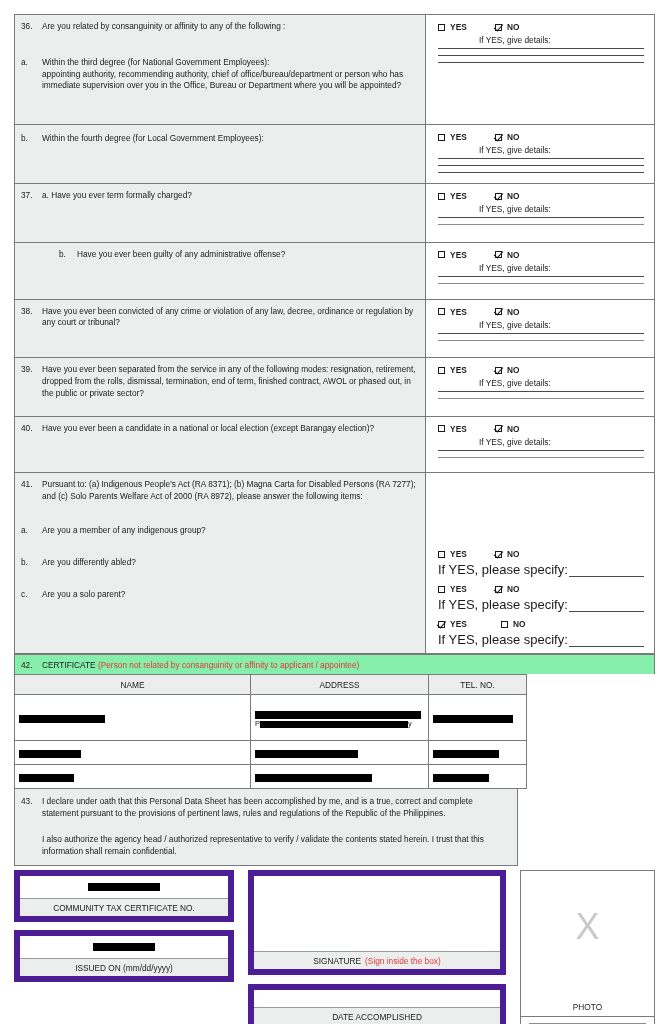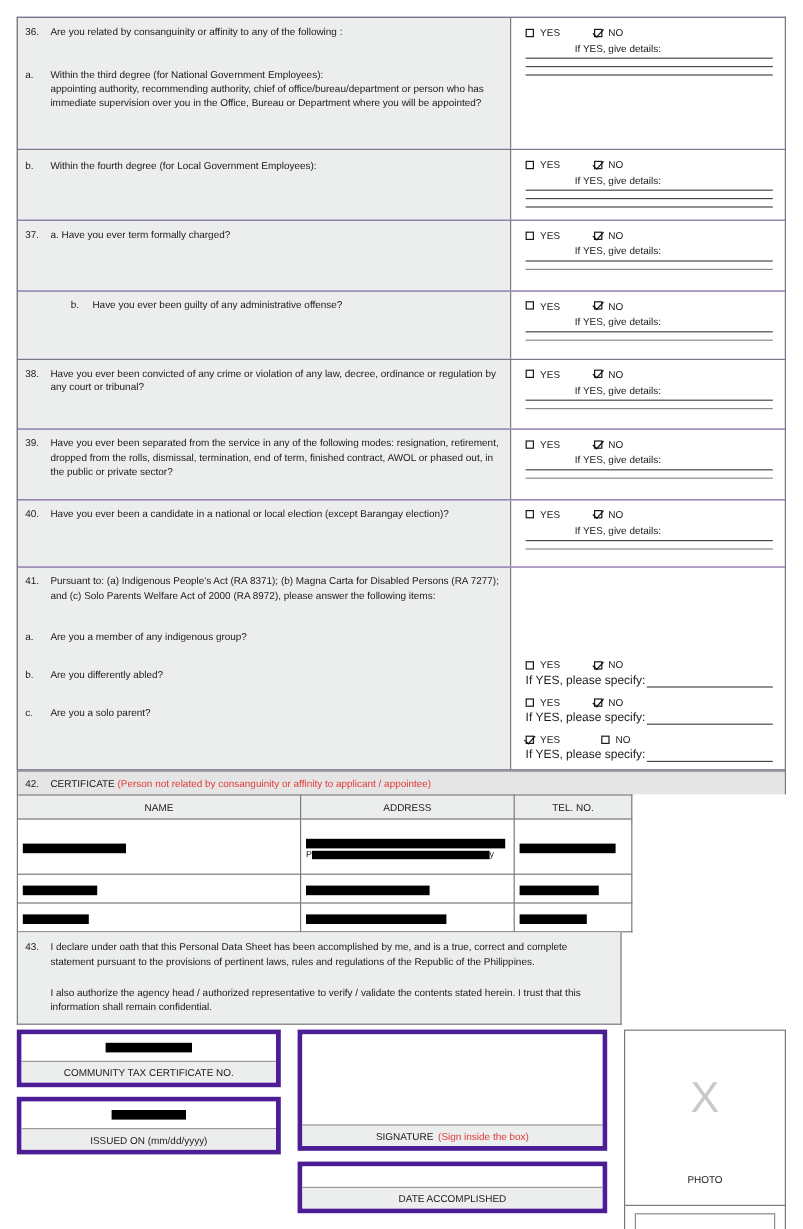--- a/index.html
+++ b/index.html
@@ -13,21 +13,21 @@
     position:absolute;left:14px;top:14px;
     width:641px;
     box-sizing:border-box;
   }
 
   
   .qblock{
     border:1px solid #7a7a7a;
     border-bottom:none;
     display:flex;
-    background:#6d28d9;
+    background:#86efac;
   }
   .qblock.last{border-bottom:1px solid #7a7a7a;}
   .qcol{
     width:410px;
     box-sizing:border-box;
     background:#eceded;
     padding:6px 8px 4px 6px;
     font-size:8.3px;
     line-height:1.42;
   }
@@ -66,33 +66,33 @@
   }
   .box.checked::after{
     content:"";
     position:absolute;
     left:0px;top:-3px;
     width:4px;height:8px;
     border:solid #111;
     border-width:0 1.6px 1.6px 0;
     transform:rotate(42deg);
   }
-  .cblabel{font-size:8.3px;letter-spacing:.1px;}
+  .cblabel{font-size:8.3px;letter-spacing:.1px;font-weight:bold;}
   .detail{font-size:8.3px;margin:1px 0 3px 0;padding-left:41px;}
   .lines{margin-top:3px;}
   .rule{border-bottom:1px solid #4a4a4a;height:0;margin-bottom:6px;}
   .rule.thin{border-bottom:1px solid #8b8b8b;}
-  .specrow{display:flex;align-items:flex-end;font-size:10px;margin:1px 0 6px 0;}
+  .specrow{display:flex;align-items:flex-end;font-size:13px;margin:1px 0 6px 0;}
   .specline{flex:1;border-bottom:1px solid #4a4a4a;height:9px;margin-left:1px;}
 
   
   .sec42{
     border:1px solid #7a7a7a;
     border-bottom:none;
-    background:#e5e5e5;
+    background:#86efac;
     font-size:8.3px;
     padding:5px 6px 4px 6px;
     display:flex;
   }
   .sec42 .n{width:21px;flex:none;}
   .red{color:#e03a3a;}
 
   table.refs{
     border-collapse:collapse;
     table-layout:fixed;
@@ -130,21 +130,21 @@
     font-size:8.3px;
     padding:6px 8px 8px 6px;
     line-height:1.45;
   }
   .decl .row{display:flex;}
   .decl .n{width:21px;flex:none;}
 
   
   .botwrap{display:flex;width:641px;margin-top:4px;}
   .leftboxes{width:220px;}
-  .fbox{border:4px solid #4c1d95;margin-bottom:8px;}
+  .fbox{border:6px solid #4c1d95;margin-bottom:8px;}
   .fbox .val{
     background:#fff;height:22px;
     display:flex;align-items:center;justify-content:center;
   }
   .fbox .cap{
     background:#eceded;
     border-top:1px solid #9a9a9a;
     height:17px;
     display:flex;align-items:center;justify-content:center;
     font-size:8.3px;
@@ -163,21 +163,21 @@
   }
   .photoX{
     position:absolute;left:0;right:0;top:38px;
     text-align:center;
     font-size:36px;
     color:#c9c9c9;
     font-weight:300;
     line-height:1;
   }
   .photocap{
-    position:absolute;left:0;right:0;bottom:16px;
+    position:absolute;left:0;right:0;bottom:4px;
     text-align:center;font-size:8.3px;
   }
   .thumbbox{
     border:1px solid #7a7a7a;
     border-top:none;
     height:152px;
     background:#fff;
     position:relative;
     padding:6px 8px 0 8px;
     box-sizing:border-box;

